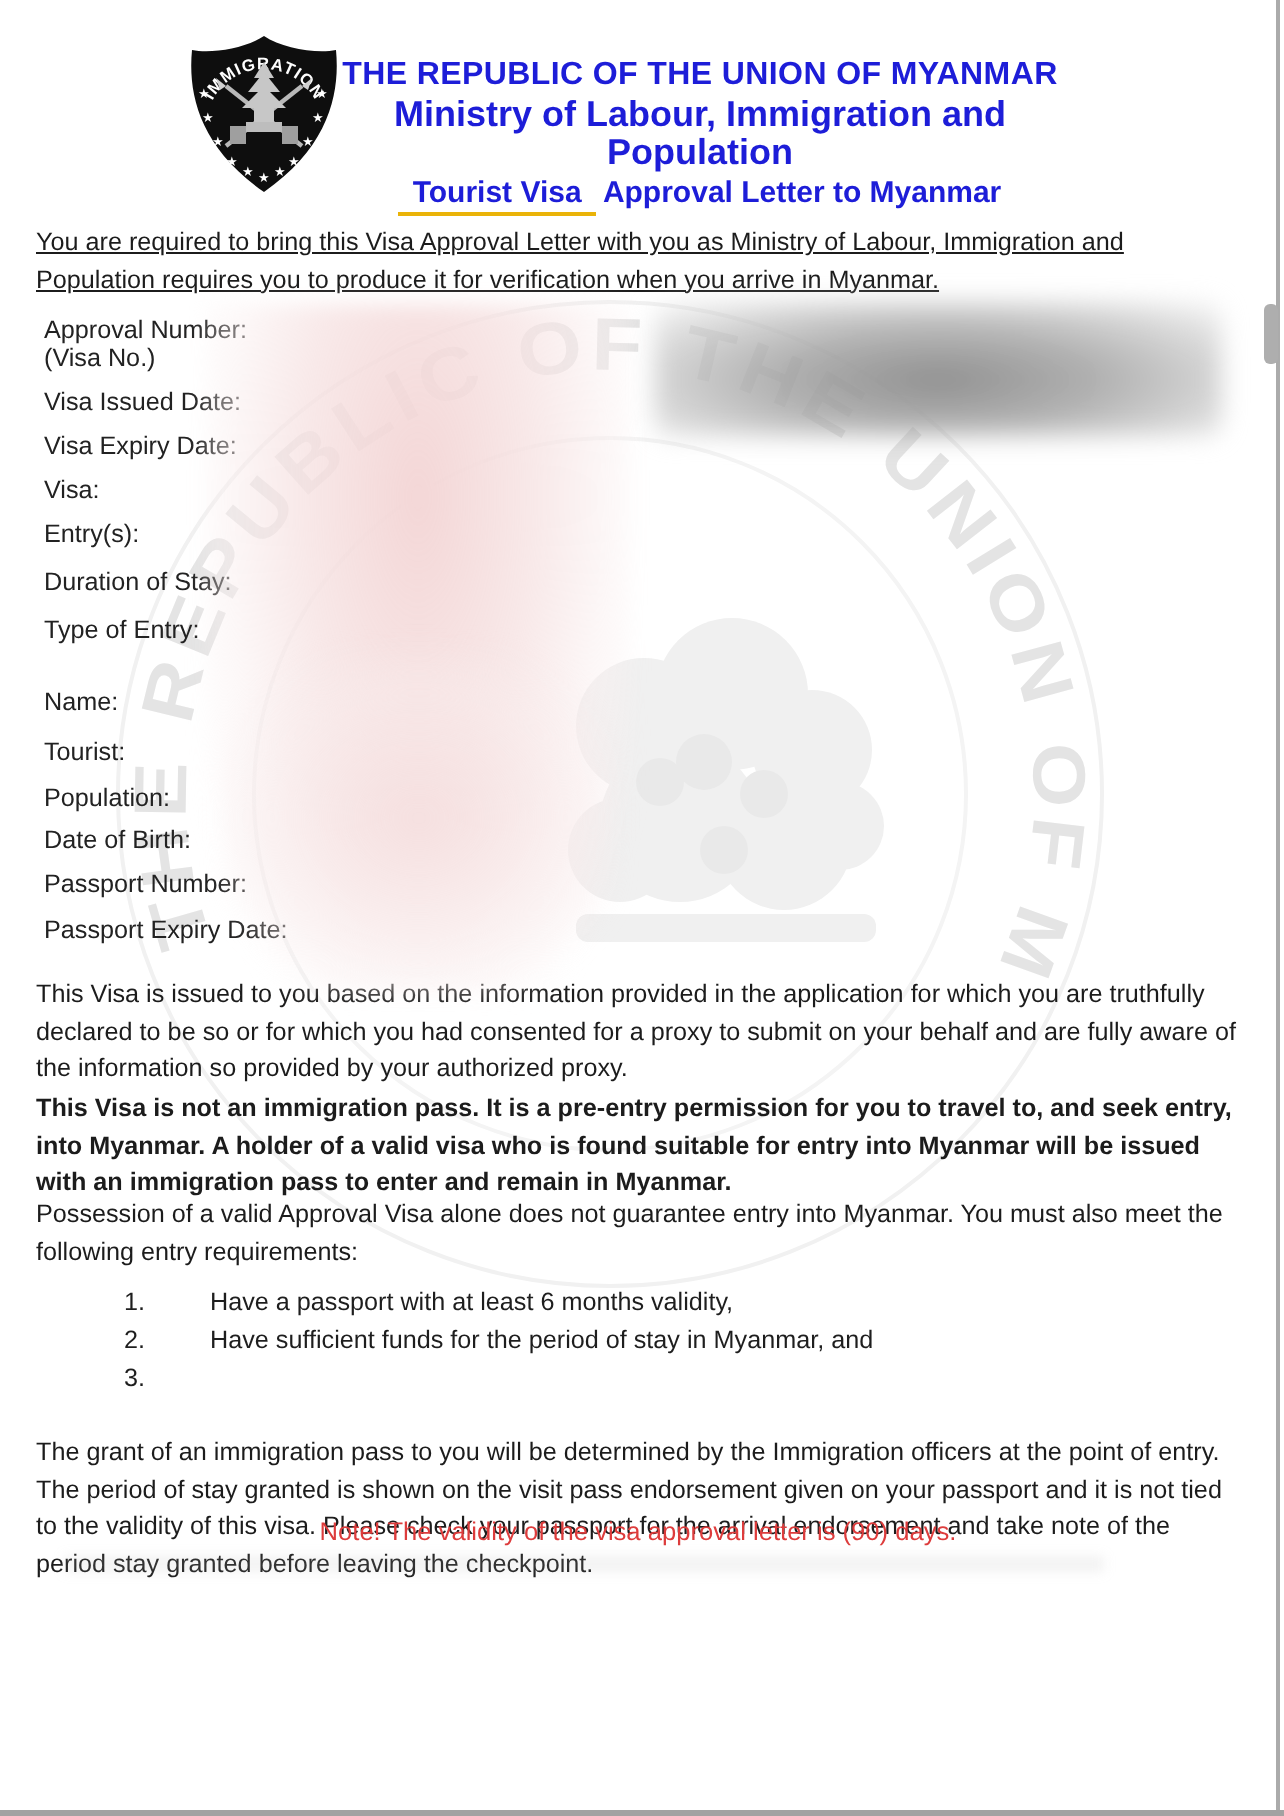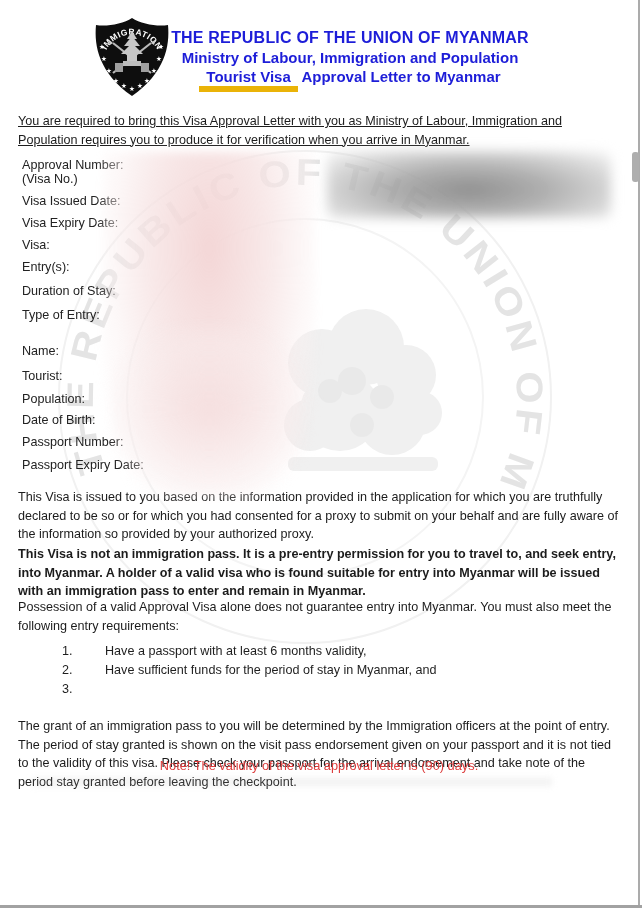--- a/index.html
+++ b/index.html
@@ -9,23 +9,23 @@
     position:relative; width:642px; height:908px; background:#ffffff;
     overflow:hidden; color:#1e1e1e;
   }
   
   .emblem { position:absolute; left:92px; top:16px; width:80px; height:82px; }
   .header-text {
     position:absolute; left:150px; top:28px; width:400px; text-align:center;
     font-weight:bold; line-height:19.5px;
   }
   .header-line1 { font-size:16px; letter-spacing:0.2px; }
-  .header-line2 { font-size:15px; }
+  .header-line2 { font-size:18px; }
   .header-line3 { font-size:15px; }
-  .underlined { border-bottom:6px solid #eab308; padding:0 7px 1px 7px;text-align:right; }
+  .underlined { border-bottom:2px solid #eab308; padding:0 7px 1px 7px;text-align:right; }
   
   .watermark { position:absolute; left:0; top:125px; width:642px; height:680px; pointer-events:none; }
   
   .para {
     position:absolute; left:18px; width:602px;
     font-size:12.6px; line-height:18.5px; color:#1c1c1c;
   }
   .intro { top:112px;text-decoration:underline; }
   .p2 { top:488px; }
   .p3 { top:545px;font-weight:bold; }

